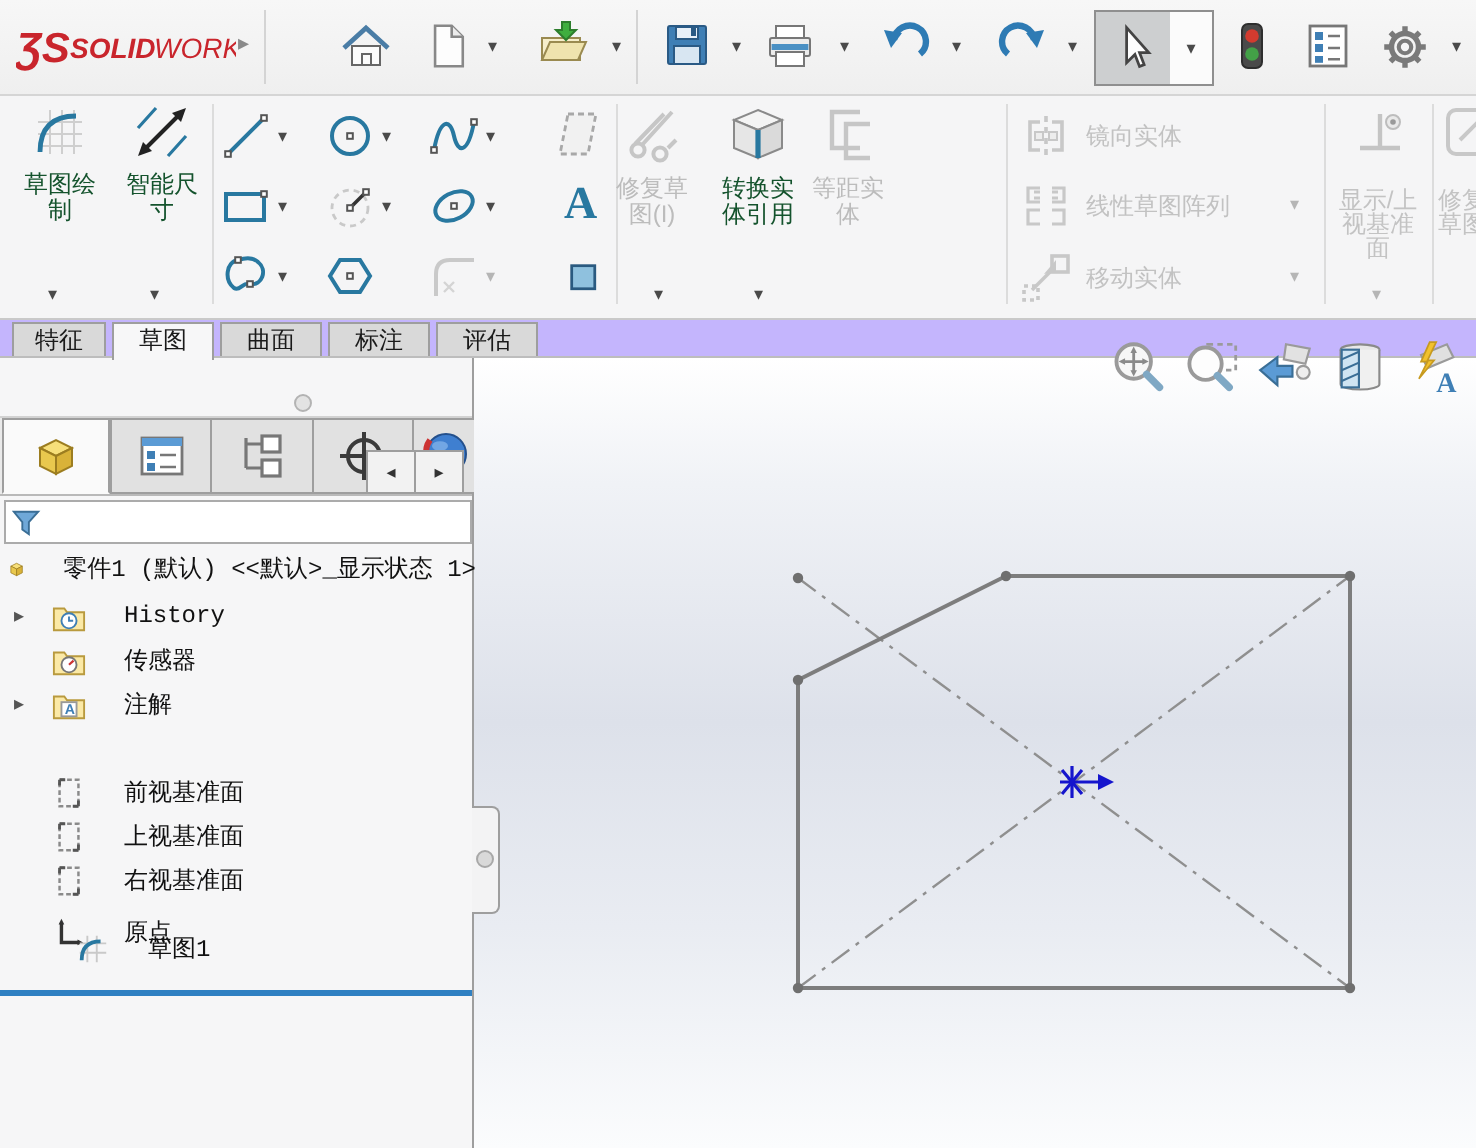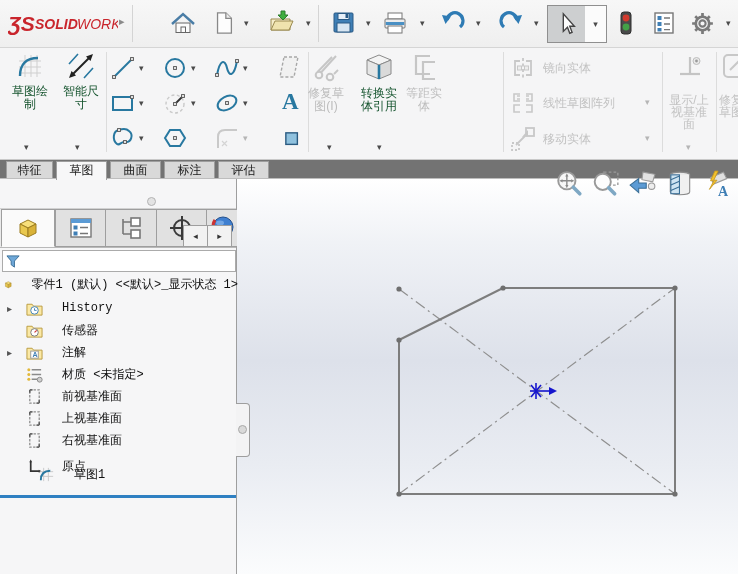--- a/index.html
+++ b/index.html
@@ -20,21 +20,21 @@
   .gsep{position:absolute;top:4px;height:100px;width:1px;background:#dcdcdc;}
   .bigbtn{position:absolute;top:3px;width:54px;text-align:center;cursor:default;}
   .blabel{display:block;font-size:12px;line-height:13px;margin-top:1px;color:#14532d;}
   .cell{position:absolute;display:flex;align-items:center;gap:3px;}
   .midbtn{position:absolute;top:4px;width:50px;text-align:center;}
   .midbtn .blabel{width:44px;margin:1px auto 0;}
   .disabled .blabel{color:#bcbcbc;}
   .rowitem{position:absolute;display:flex;align-items:center;gap:7px;font-size:12px;color:#c2c2c2;}
   .farlabel{position:absolute;width:46px;text-align:center;font-size:12px;line-height:12px;color:#c3c3c3;word-break:break-all;}
   
-  .tabstrip{position:absolute;left:0;top:160px;width:738px;height:19px;background:#737373;}
+  .tabstrip{position:absolute;left:0;top:160px;width:738px;height:19px;background:#c4b5fd;}
   .tab{position:absolute;top:1px;height:16px;line-height:16px;text-align:center;font-size:12px;background:#d9d9d9;border:1px solid #9e9e9e;border-bottom:none;color:#1a1a1a;}
   .tab.active{background:#f7f7f8;height:18px;z-index:3;}
   .tabline{position:absolute;left:0;top:178px;width:738px;height:1px;background:#bdbdbd;z-index:1;}
   
   .panel{position:absolute;left:0;top:179px;width:236px;height:395px;background:#f6f6f7;border-right:1px solid #9e9e9e;z-index:2;}
   .grip{position:absolute;left:147px;top:18px;width:7px;height:7px;border-radius:50%;background:#e3e3e3;border:1px solid #b3b3b3;}
   .ptabs{position:absolute;left:0;top:29px;width:236px;height:38px;background:#eaeaea;border-top:1px solid #d2d2d2;border-bottom:1px solid #b9b9b9;}
   .ptab{position:absolute;top:0px;height:36px;background:#e1e1e1;border:1px solid #9e9e9e;display:flex;align-items:center;justify-content:center;overflow:hidden;}
   .ptab.active{background:#fafafa;border-bottom-color:#fafafa;}
   .pscroll{position:absolute;width:23px;height:20px;background:#f2f2f2;border:1px solid #9e9e9e;font-size:9px;display:flex;align-items:center;justify-content:center;color:#333;}
@@ -485,32 +485,20 @@
     <div class="trow" style="top:162px;padding-left:26px">
       <span class="expander">▸</span>
       <svg viewBox="0 0 18 18" width="17" height="17">
         <path d="M1,4.5 h5.5 l1.5,2 H17 v9.5 H1 z" fill="#fbe9a6" stroke="#b99a3e"></path>
         <rect x="5" y="7.5" width="8" height="7.5" fill="#fff" stroke="#999"></rect>
         <text x="6.8" y="14" font-size="7.5" font-weight="bold" fill="#3f7fb5" font-family="Liberation Sans">A</text>
       </svg>
       <span class="lbl">注解</span>
     </div>
 
-    <div class="trow" style="top:184px;padding-left:26px">
-      <svg viewBox="0 0 18 18" width="17" height="17">
-        <g stroke="#8a8a8a" stroke-width="1.6">
-            <path d="M6,4 h10 M6,9 h10 M6,14 h6"></path>
-          </g>
-        <circle cx="3" cy="4" r="1.6" fill="#e2b93b"></circle>
-          <circle cx="3" cy="9" r="1.6" fill="#e2b93b"></circle>
-          <circle cx="3" cy="14" r="1.6" fill="#e2b93b"></circle>
-        <circle cx="14.5" cy="14.5" r="2.6" fill="#cfcfcf" stroke="#888"></circle>
-      </svg>
-      <span class="lbl">材质 &lt;未指定&gt;</span>
-    </div>
 
     <div class="trow" style="top:206px;padding-left:26px">
       <svg viewBox="0 0 18 18" width="17" height="17">
         <rect x="4" y="2" width="10" height="14" fill="none" stroke="#8a8a8a" stroke-width="1.3" stroke-dasharray="2.5 1.5"></rect>
         <path d="M4,2 h3 M4,2 v3 M14,16 h-3 M14,16 v-3" stroke="#555" stroke-width="1.5"></path>
       </svg>
       <span class="lbl">前视基准面</span>
     </div>
 
     <div class="trow" style="top:228px;padding-left:26px">

